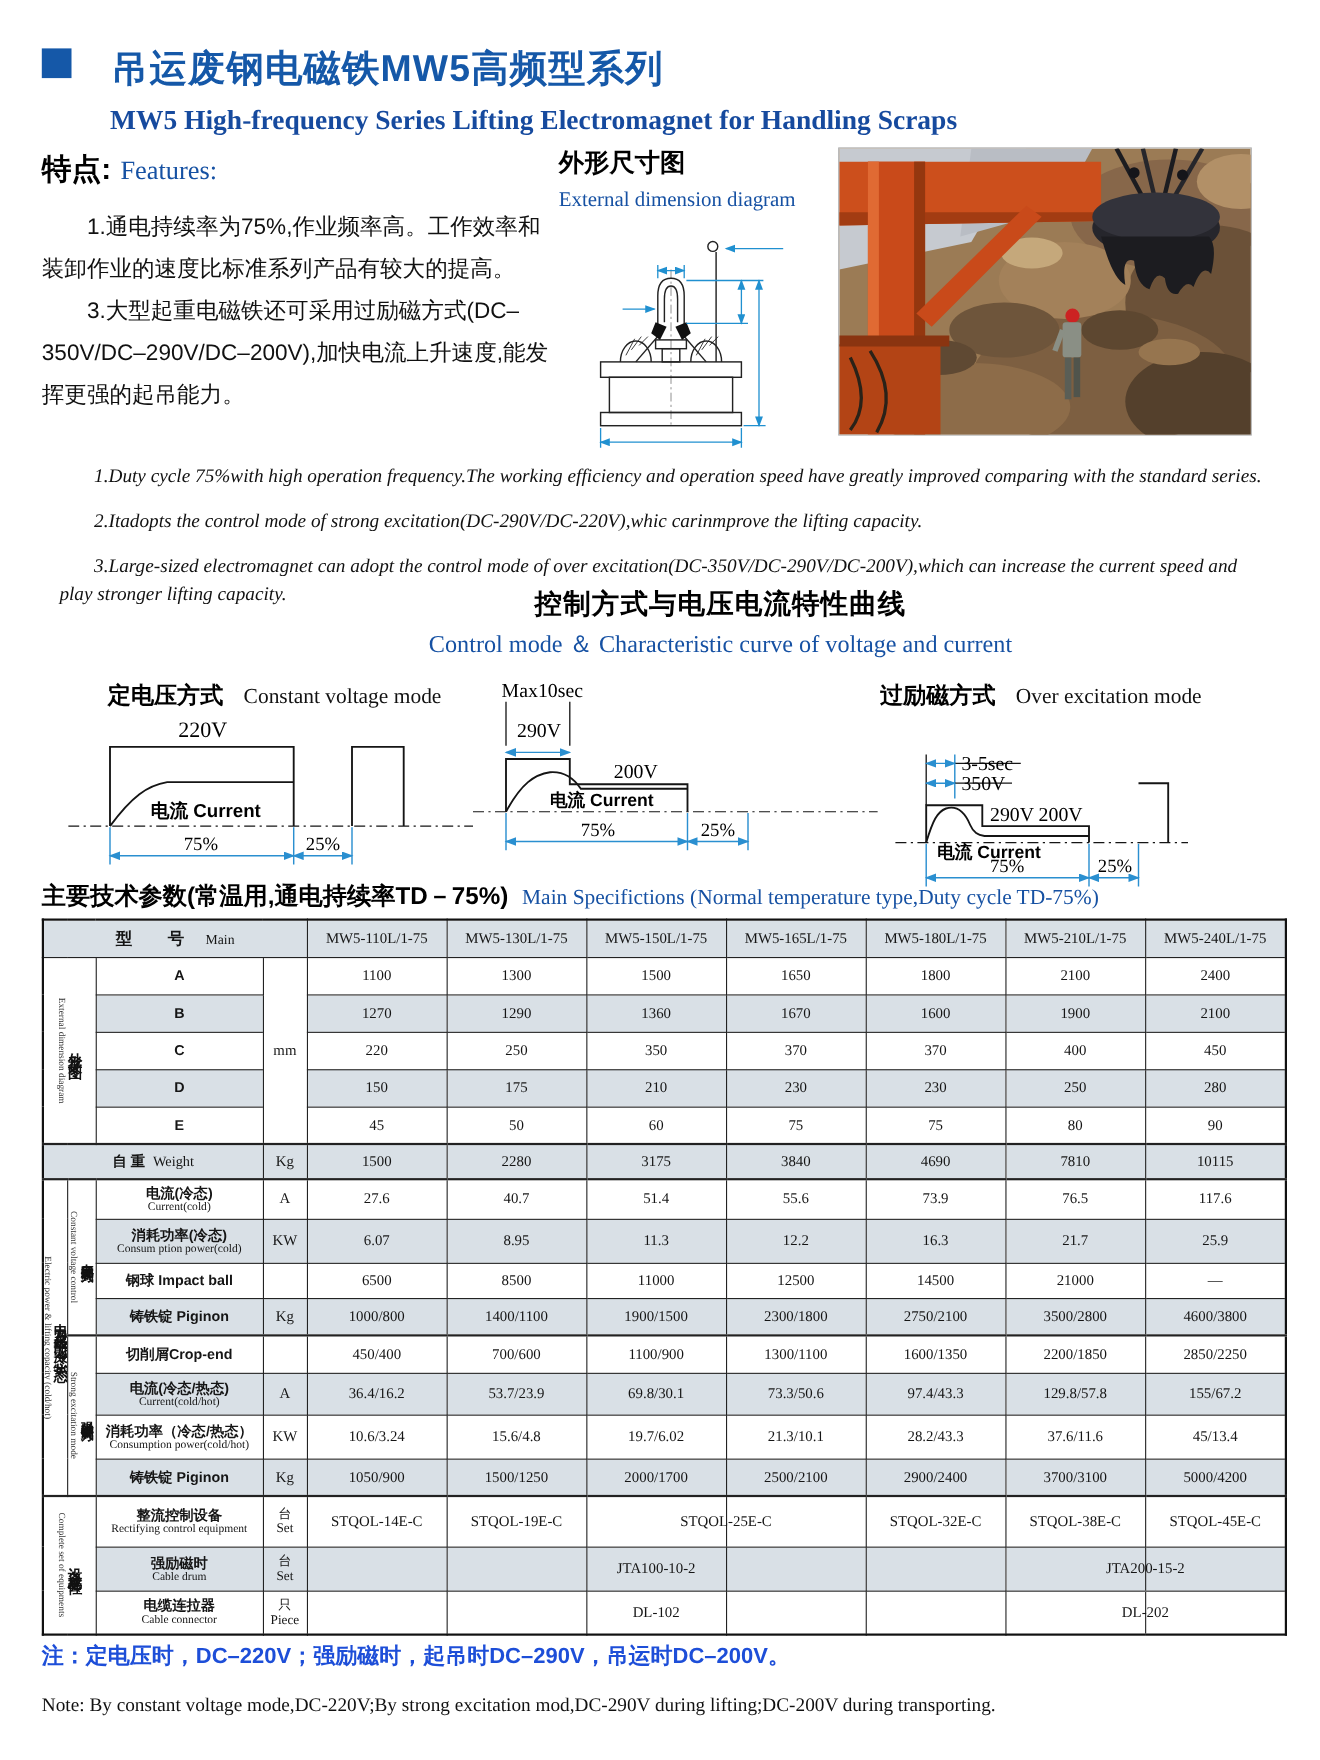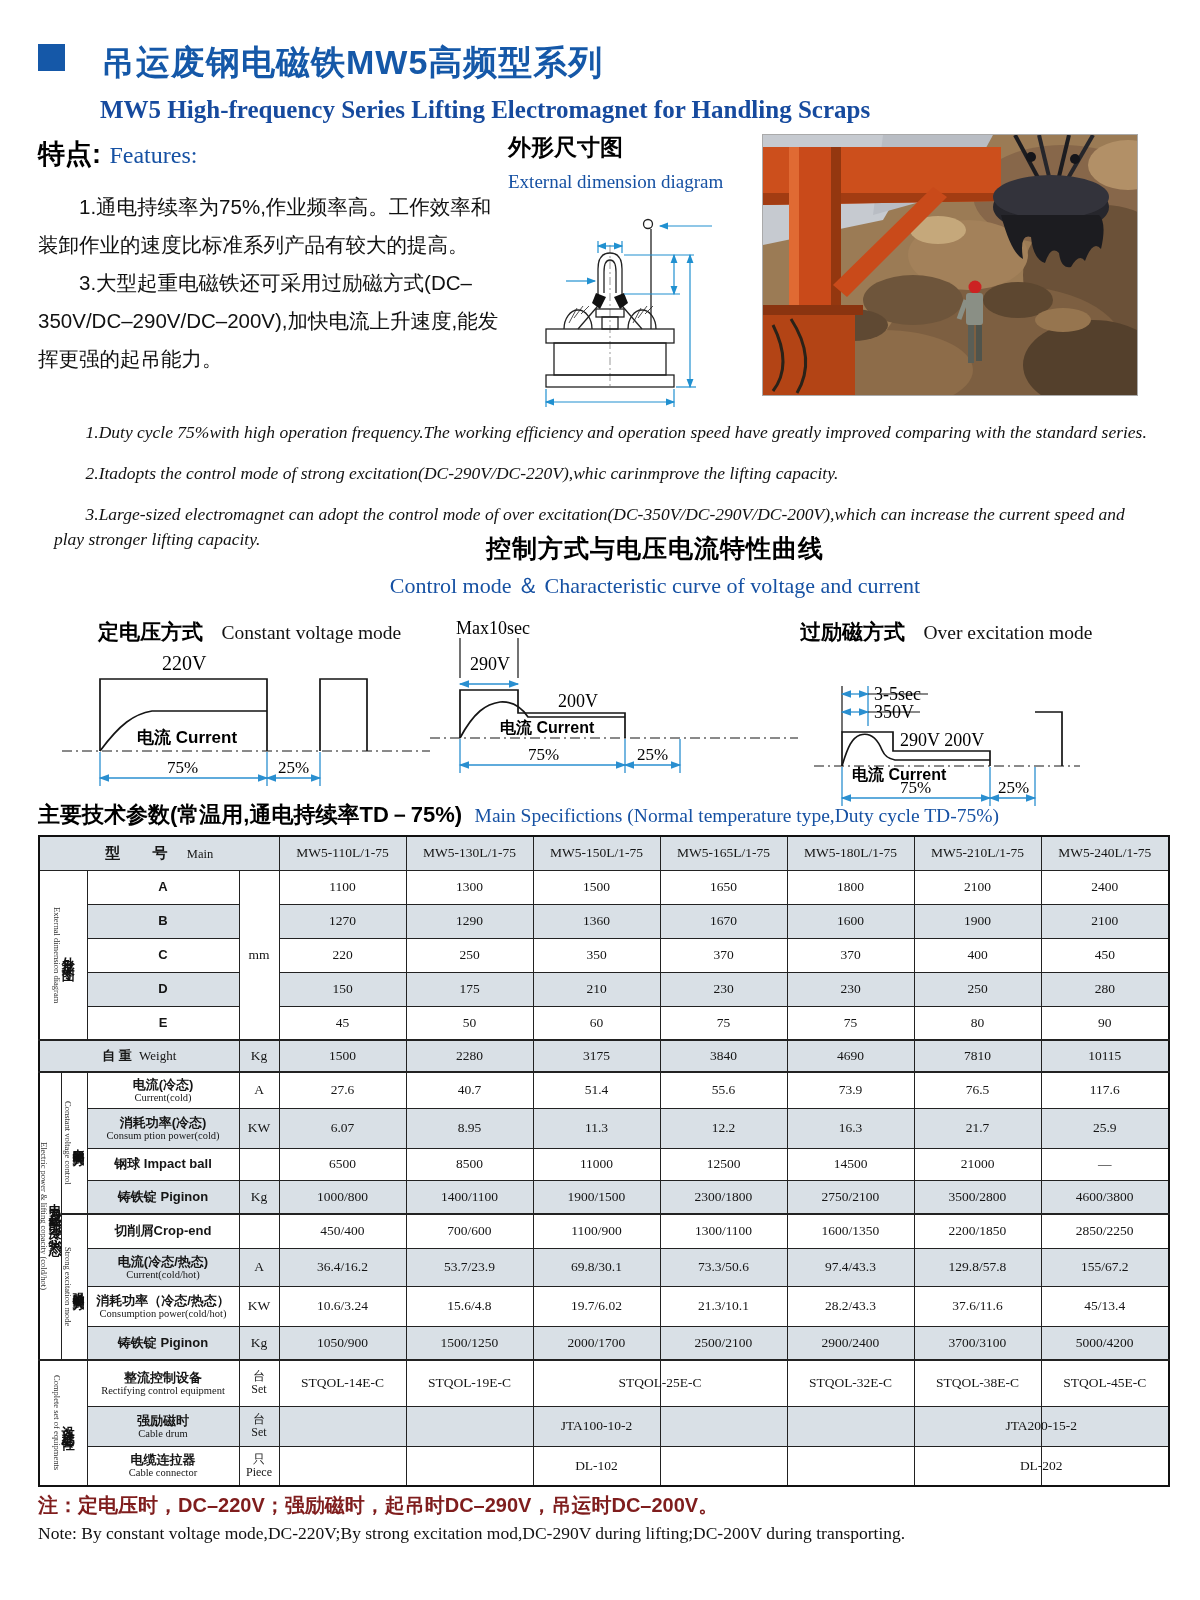--- a/index.html
+++ b/index.html
@@ -62,22 +62,22 @@
   .vzh{writing-mode:vertical-rl;font-family:"Liberation Sans",sans-serif;font-weight:bold;
        font-size:13px;letter-spacing:3px;color:#111;line-height:14px;}
   .param .zh{display:block;font-family:"Liberation Sans",sans-serif;font-weight:bold;font-size:13px;line-height:15px;}
   .param .en{display:block;font-family:"Liberation Serif",serif;font-size:10.5px;line-height:12px;}
   .param .one{font-family:"Liberation Sans",sans-serif;font-weight:bold;font-size:13px;}
   .unit2 span{display:block;line-height:13px;font-size:12px;}
   .straddle{background-image:linear-gradient(#222,#222);background-size:1px 100%;
             background-position:center top;background-repeat:no-repeat;}
   
   .notes{position:absolute;left:38px;top:1492px;width:1130px;}
-  .notes .zh{font-size:20px;color:#7f1d1d;font-weight:bold;}
-  .notes .en{font-family:"Liberation Serif",serif;font-size:17.5px;color:#111;margin-top:4px;}
+  .notes .zh{font-size:20px;color:#1d4ed8;font-weight:bold;}
+  .notes .en{font-family:"Liberation Serif",serif;font-size:17.5px;color:#111;margin-top:20px;}
   svg text{font-family:"Liberation Serif","DejaVu Serif",serif;}
   svg .zhl{font-family:"Liberation Sans","DejaVu Sans",sans-serif;font-weight:bold;}
 </style>
 </head>
 <body>
 
 <div class="page">
 
   <div class="hdr">
     <div class="hdr-row">

